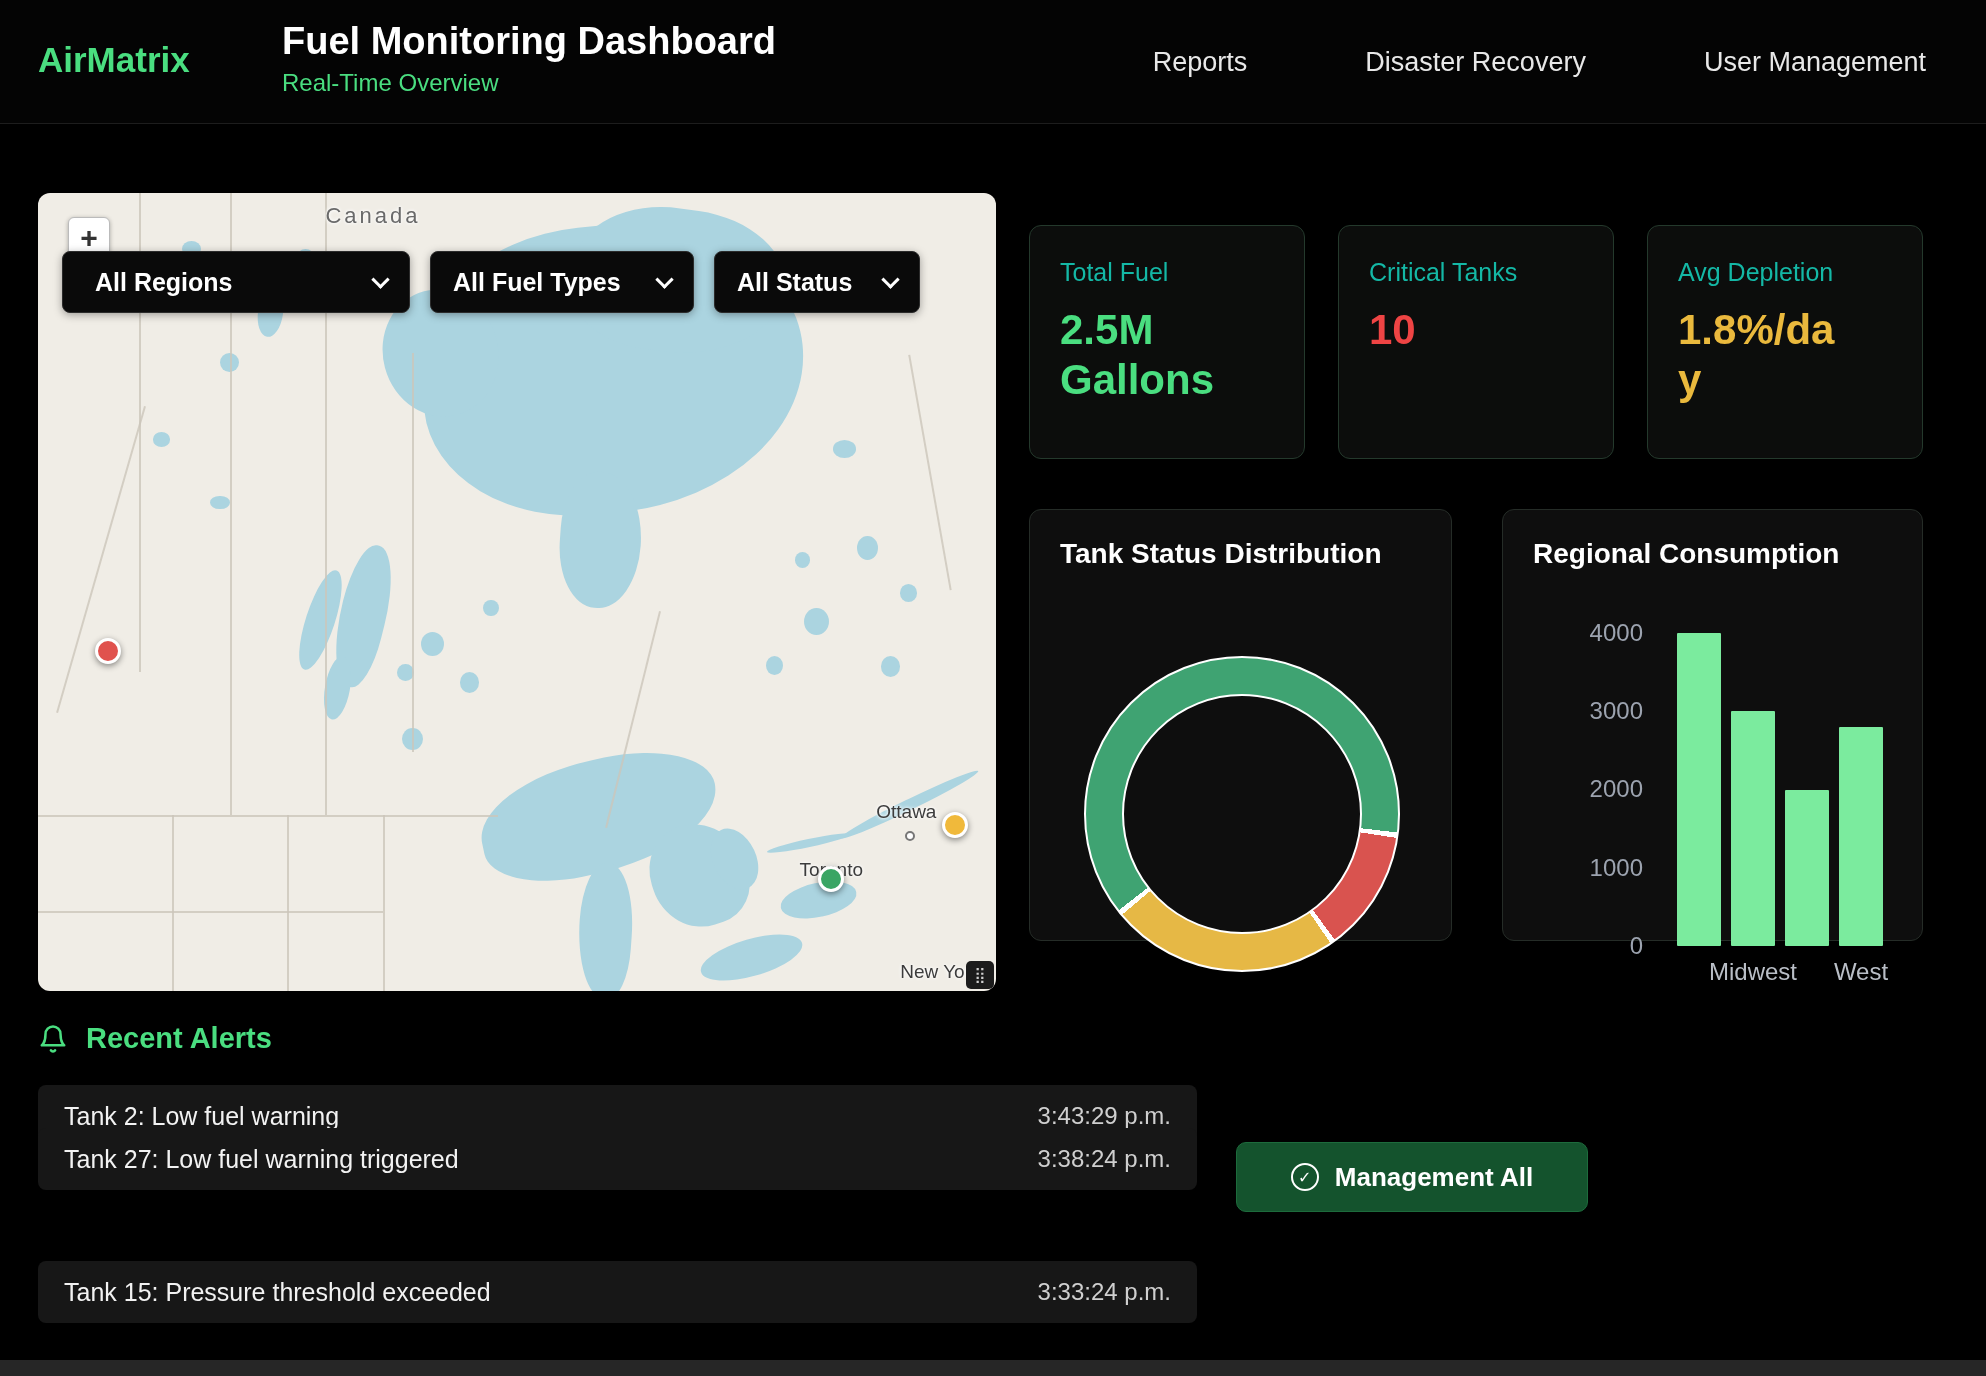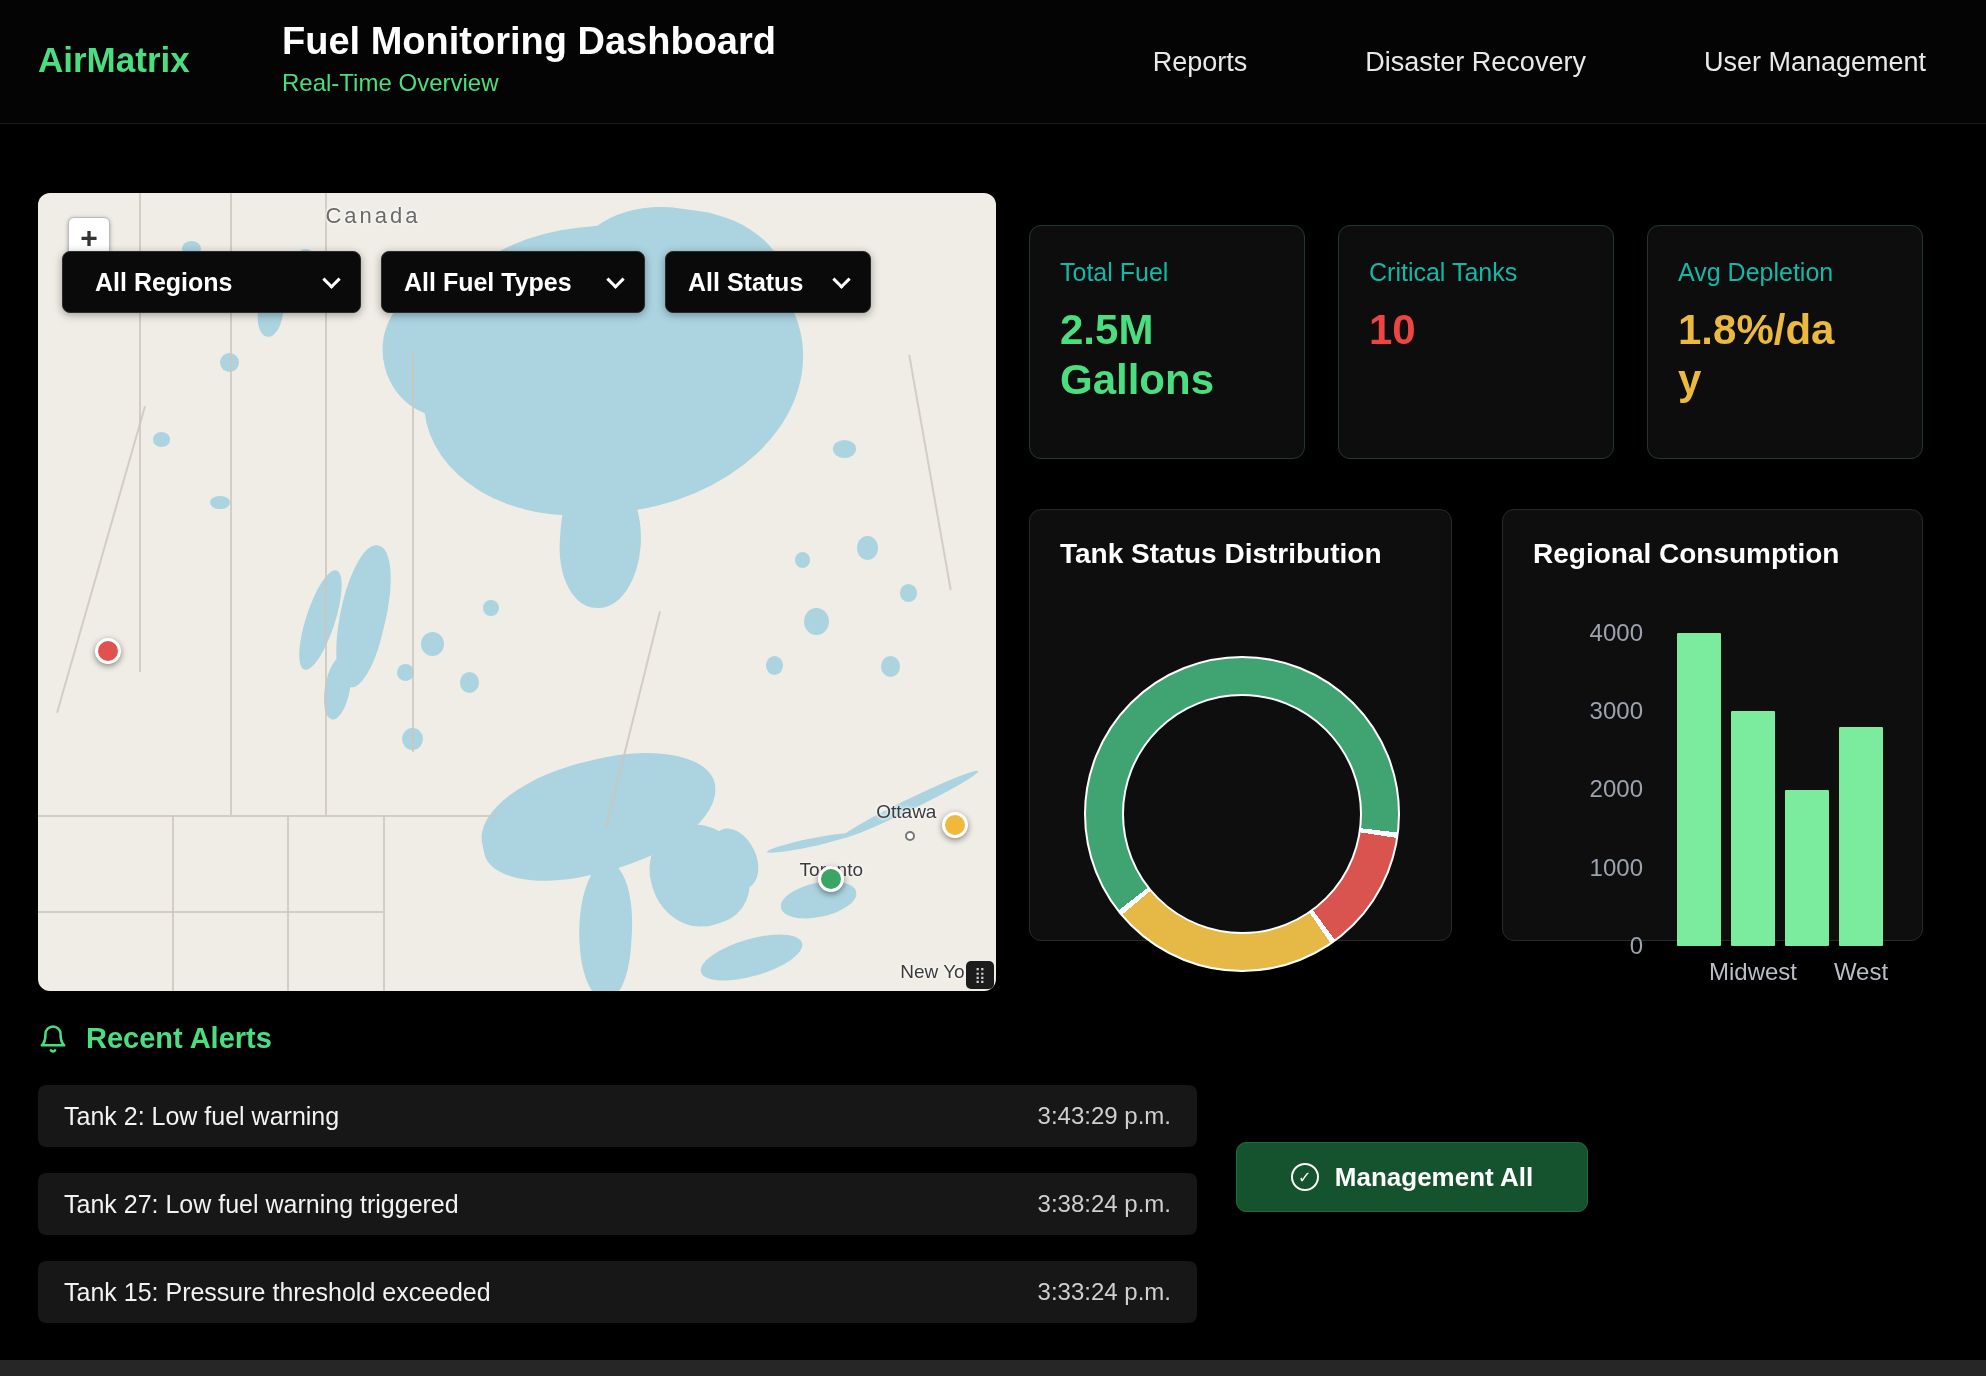--- a/index.html
+++ b/index.html
@@ -27,21 +27,21 @@
   .marker-layer { position:absolute; inset:0; }
   .marker { position:absolute; width:26px; height:26px; border-radius:50%; border:3px solid #fff;
             box-shadow:0 2px 6px rgba(0,0,0,.45); transform:translate(-50%,-50%); cursor:pointer; }
   .zoom-btn { position:absolute; left:30px; top:24px; width:42px; height:42px; background:#fff; color:#333;
               border:1px solid #bbb; border-radius:6px; font-size:30px; font-weight:700; line-height:38px;
               text-align:center; cursor:pointer; box-shadow:0 1px 4px rgba(0,0,0,.3); z-index:2; }
   .filters { position:absolute; left:24px; top:58px; display:flex; gap:20px; z-index:3; }
   .filter { height:62px; background:#0a0a0a; border:1px solid #2b2b2b; border-radius:8px; color:#fff;
             display:flex; align-items:center; justify-content:space-between; padding:0 22px;
             font-size:25px; font-weight:600; cursor:pointer; box-shadow:0 2px 8px rgba(0,0,0,.35); }
-  .filter.f1 { width:299px;padding-left:32px; } .filter.f2 { width:264px; } .filter.f3 { width:206px; }
+  .filter.f1 { width:348px;padding-left:32px; } .filter.f2 { width:264px; } .filter.f3 { width:206px; }
   .chev { width:13px; height:13px; border-right:3px solid #fff; border-bottom:3px solid #fff;
           transform:rotate(45deg) translate(-2px,-2px); margin-left:18px; }
   .drag-handle { position:absolute; right:2px; bottom:2px; width:28px; height:28px; background:#1c1c1c;
                  border-radius:5px; color:#cfcfcf; font-size:15px; line-height:28px; text-align:center; cursor:grab; z-index:4; }
   
   .stat-card { position:absolute; top:225px; width:276px; height:234px; background:#0c0d0c;
                border:1px solid #24392c; border-radius:12px; padding:32px 30px; }
   .stat-card.c1 { left:1029px; } .stat-card.c2 { left:1338px; } .stat-card.c3 { left:1647px; }
   .stat-label { font-size:25px; color:#14b8a6; }
   .stat-value { font-size:42px; font-weight:700; margin-top:18px; line-height:1.2; max-width:175px; overflow-wrap:anywhere; }
@@ -57,21 +57,21 @@
   .bar-series { position:absolute; left:174px; top:123px; width:230px; height:313px; display:flex; align-items:flex-end; gap:10px; }
   .bar { flex:0 0 44px; border-radius:1px; }
   .xtick { position:absolute; top:448px; font-size:24px; color:#b9bec6; text-align:center; }
   .xtick.x2 { left:175px; width:150px; }
   .xtick.x4 { left:288px; width:140px; }
   
   .alerts-title-row { position:absolute; left:38px; top:1022px; display:flex; align-items:center; gap:18px; }
   .alerts-title { font-size:29px; font-weight:700; color:#4ade80; }
   .alert-row { position:absolute; left:38px; width:1159px; height:62px; background:#171717; border-radius:8px;
                display:flex; align-items:center; justify-content:space-between; padding:0 26px; cursor:pointer; }
-  .alert-row.r1 { top:1085px; } .alert-row.r2 { top:1173px; } .alert-row.r3 { top:1261px; }
+  .alert-row.r1 { top:1085px; } .alert-row.r2 { top:1128px; } .alert-row.r3 { top:1261px; }
   .alert-msg { font-size:25px; color:#f2f2f2; }
   .alert-time { font-size:24px; color:#cfcfcf; }
   
   .btn { position:absolute; top:1142px; height:70px; border:none; border-radius:10px; display:flex;
          align-items:center; justify-content:center; gap:16px; font-size:26px; font-weight:700; cursor:pointer;
          font-family:inherit; }
   .btn-ack { left:1236px; width:352px; background:#14532d; color:#fff; border:1px solid #1d6b3c; }
   .btn-gen { left:1608px; width:348px; background:#86efac; color:#05300f; }
   .check-circle { width:28px; height:28px; border:2.5px solid #fff; border-radius:50%; display:flex;
                   align-items:center; justify-content:center; font-size:16px; font-weight:700; color:#fff; }

